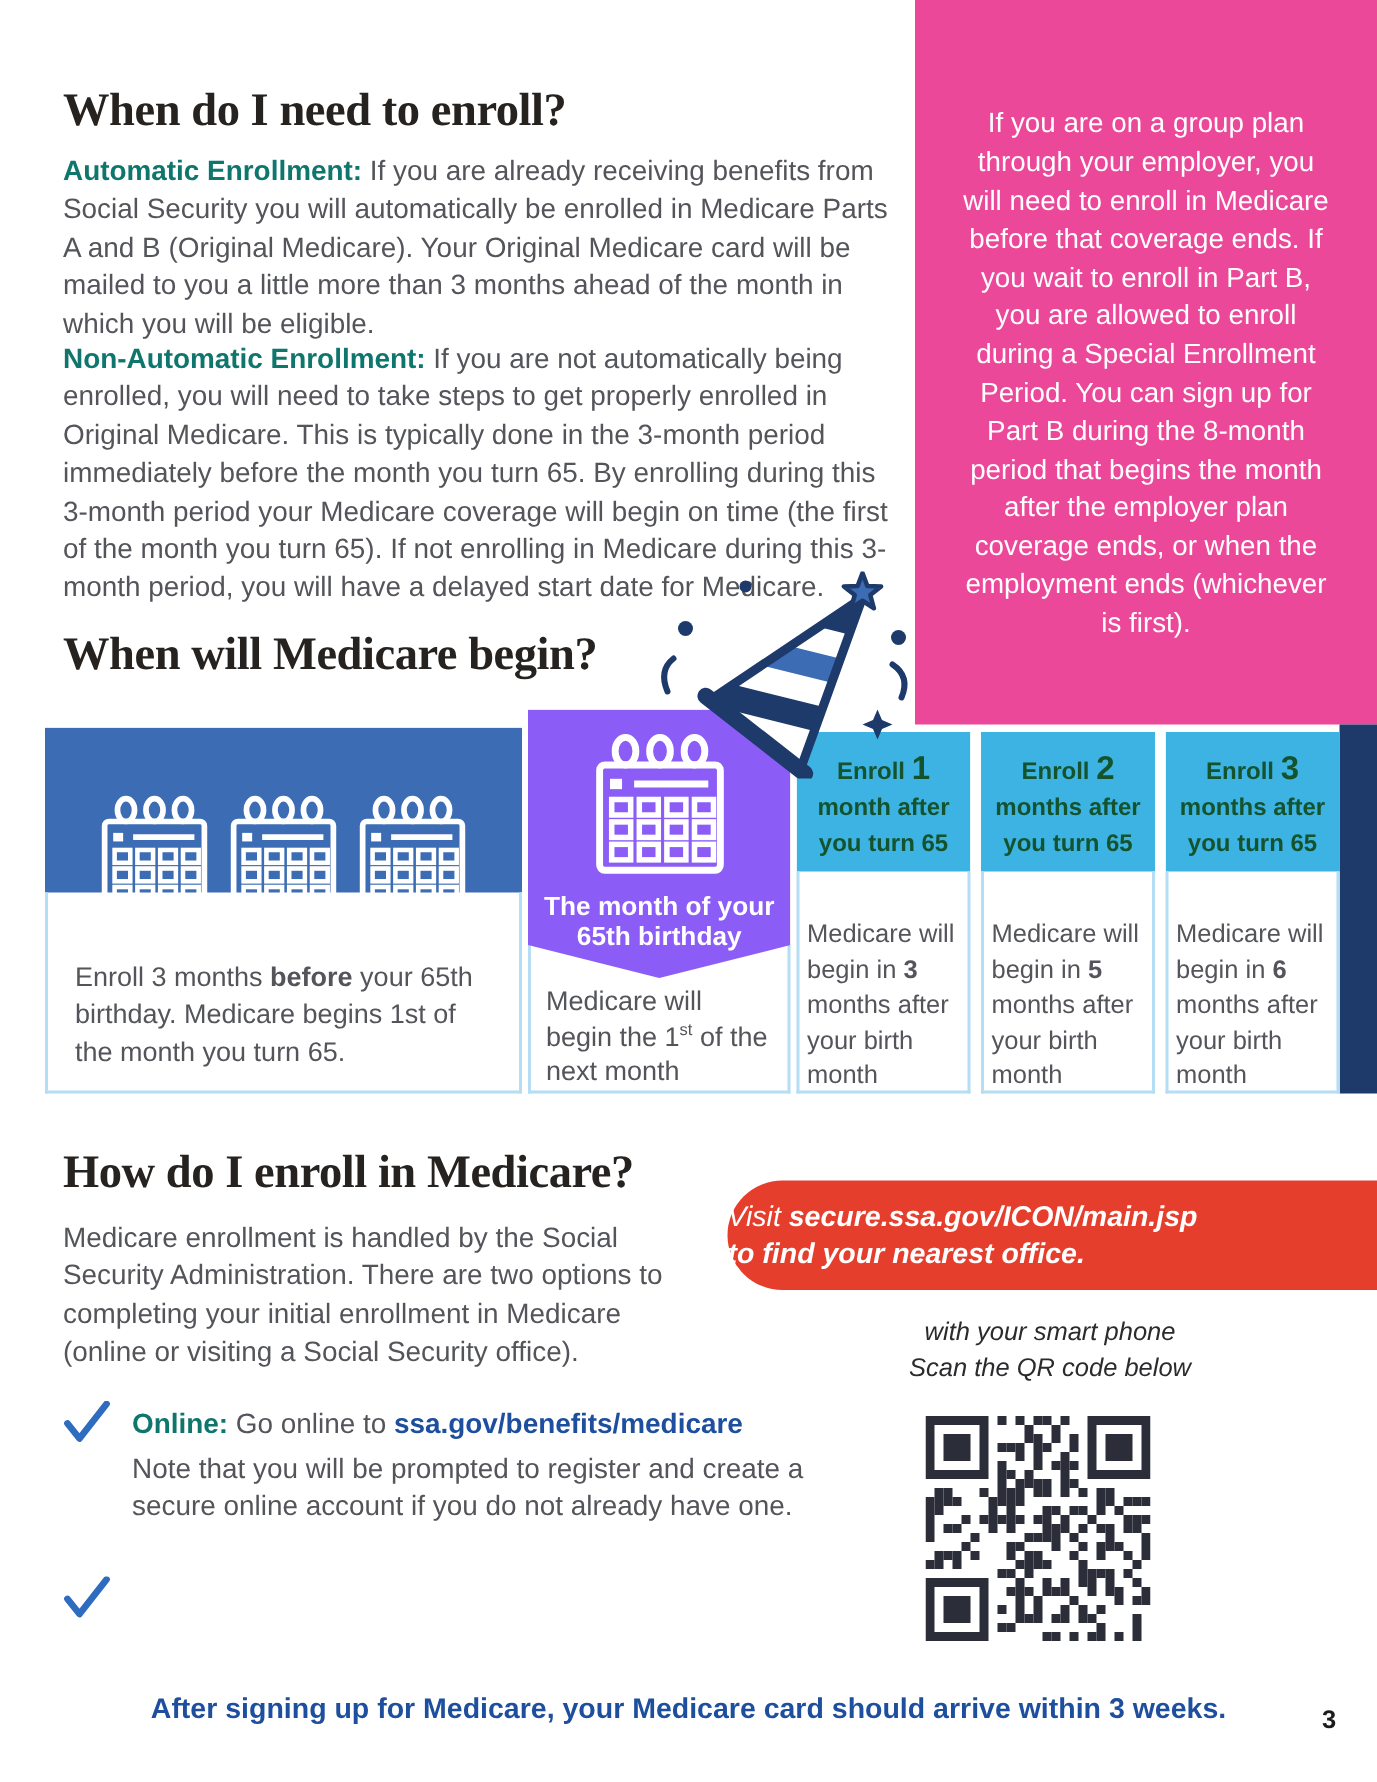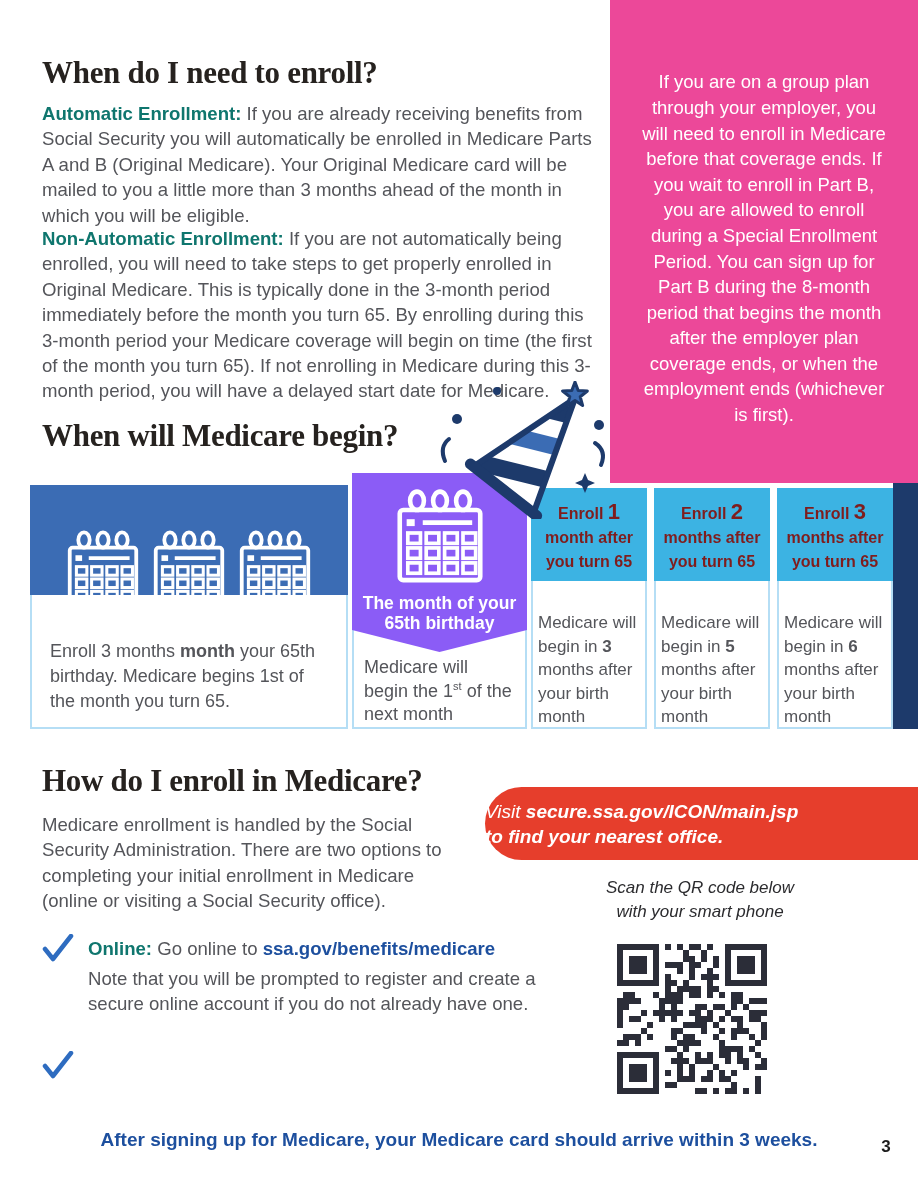--- a/index.html
+++ b/index.html
@@ -23,21 +23,21 @@
   .cell{background:#fff;border:2px solid #b5def5;border-top:none;box-sizing:border-box;
         text-align:left;color:#54555a;}
   .cell1{left:30px;top:595px;width:318px;height:134px;font-size:18px;line-height:25px;padding:44px 18px 0;}
   .col2-banner{left:352px;top:473px;width:175px;height:179px;background:#8b5cf6;
      clip-path:polygon(0 0,100% 0,100% 157px,50% 100%,0 157px);
      text-align:center;box-sizing:border-box;padding-top:14px;z-index:3;}
   .col2-banner-text{color:#fff;font-weight:700;font-size:17.5px;line-height:20px;margin-top:3px;}
   .cell2{left:352px;top:630px;width:175px;height:99px;font-size:18px;line-height:23.5px;padding:26px 10px 0;}
   .after-banner{width:116px;height:116px;background:#3cb3e3;position:absolute;top:488px;
      clip-path:polygon(0 0,100% 0,100% 94px,50% 100%,0 94px);
-     text-align:center;color:#7f1d1d;font-weight:700;font-size:16px;line-height:24px;
+     text-align:center;color:#14532d;font-weight:700;font-size:16px;line-height:24px;
      padding-top:12px;box-sizing:border-box;}
   .after-num{font-size:22px;}
   .after-cell{width:116px;height:148px;position:absolute;top:581px;font-size:17px;
      line-height:23.5px;padding:30px 5px 0;}
   .bold{font-weight:700;}
   sup{font-size:11px;vertical-align:super;line-height:0;}
   
   .intro{width:430px;}
   .bullet-text{font-size:18.6px;line-height:25.4px;color:#54555a;width:492px;}
   .note{width:450px;}
@@ -106,21 +106,21 @@
         <use href="#cal-icon"></use>
       </svg>
     <svg viewBox="0 0 80 86" width="76">
         <use href="#cal-icon"></use>
       </svg>
     <svg viewBox="0 0 80 86" width="76">
         <use href="#cal-icon"></use>
       </svg>
   </div>
   <div class="abs cell cell1">
-    <span>Enroll 3 months </span><span class="bold">month</span><span> your 65th birthday. Medicare begins 1st of the month you turn 65.</span>
+    <span>Enroll 3 months </span><span class="bold">before</span><span> your 65th birthday. Medicare begins 1st of the month you turn 65.</span>
   </div>
 
   <div class="abs cell cell2">
     <span>Medicare will begin the 1</span><sup>st</sup><span> of the next month</span>
   </div>
   <div class="abs col2-banner">
     <svg viewBox="0 0 80 86" width="92">
         <use href="#cal-icon"></use>
       </svg>
     <div class="col2-banner-text">
@@ -200,22 +200,22 @@
   </svg>
 
   <div class="abs visit-button">
     <div>
       <span>Visit </span><span class="bold">secure.ssa.gov/ICON/main.jsp</span>
     </div>
     <div class="bold">to find your nearest office.</div>
   </div>
 
   <div class="abs qr-caption">
+    <div>with your smart phone</div>
     <div>Scan the QR code below</div>
-    <div>with your smart phone</div>
   </div>
 
   <div class="abs qr"><svg width="150" height="150" viewBox="0 0 150 150">
         <g fill="#2b2d38">
           <rect x="48" y="0" width="6" height="6"></rect>
           <rect x="60" y="0" width="6" height="6"></rect>
           <rect x="72" y="0" width="6" height="6"></rect>
           <rect x="78" y="0" width="6" height="6"></rect>
           <rect x="90" y="0" width="6" height="6"></rect>
           <rect x="66" y="6" width="6" height="6"></rect>

